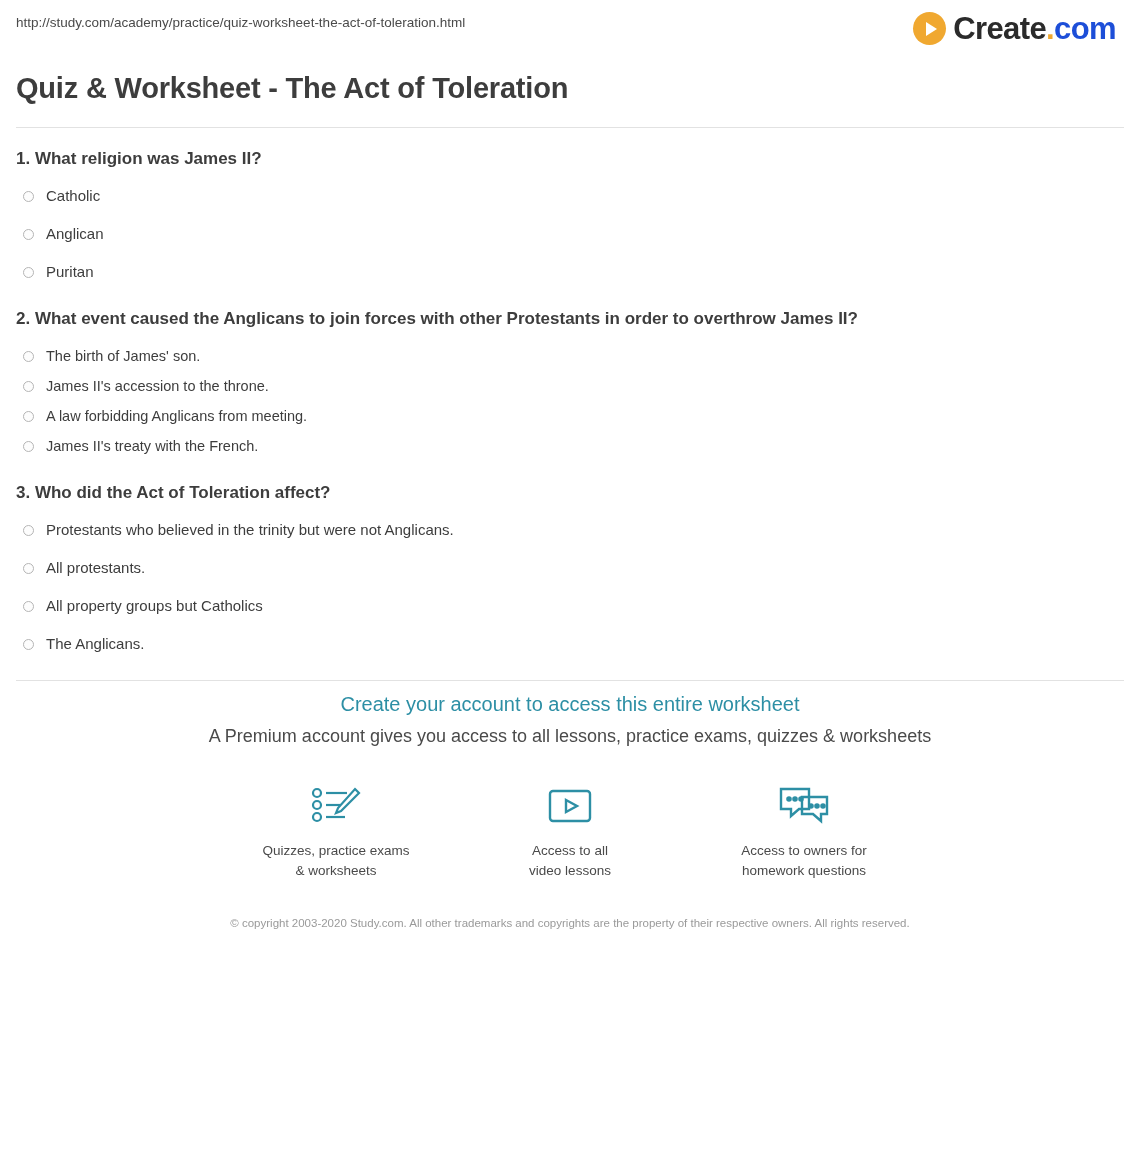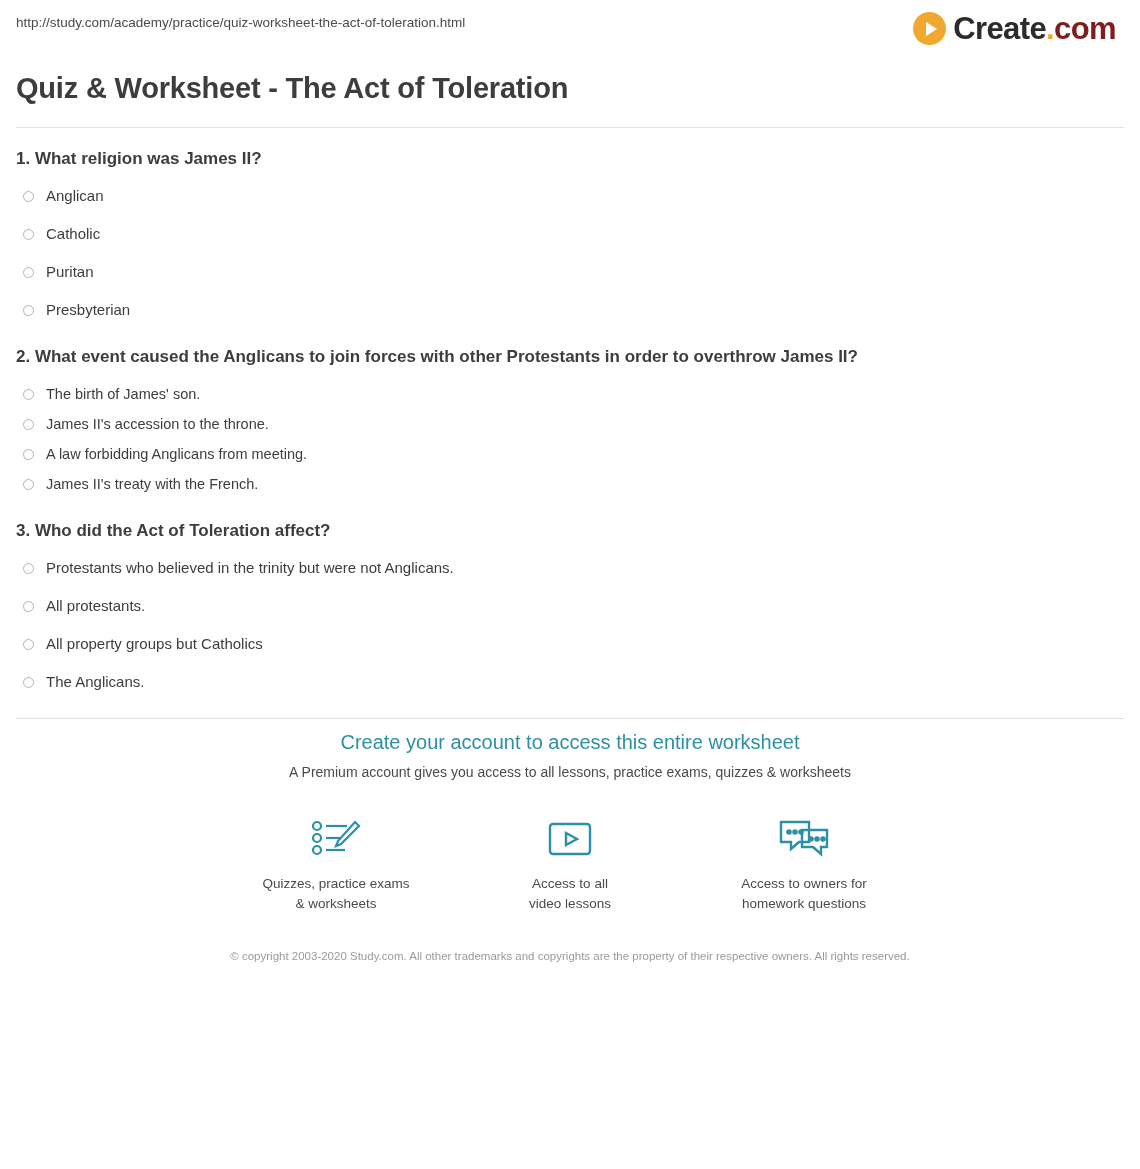--- a/index.html
+++ b/index.html
@@ -61,21 +61,21 @@
     margin-left: 4px;
   }
   .brand-text {
     font-size: 31px;
     font-weight: bold;
     color: #2b2b2b;
     letter-spacing: -0.6px;
     line-height: 33px;
   }
   .brand-text .dot { color: #f0a830; }
-  .brand-text .com { color: #7f1d1d; font-weight: bold; }
+  .brand-text .com { color: #1d4ed8; font-weight: bold; }
 
   
   .title {
     font-size: 29px;
     font-weight: bold;
     color: #3d3d3d;
     margin: 14px 0 0 0;
     letter-spacing: -0.2px;
   }
   .rule {
@@ -125,21 +125,21 @@
     padding-top: 12px;
     text-align: center;
   }
   .promo-head {
     font-size: 20px;
     color: #2d8fa5;
     margin: 0 0 10px 0;
     font-weight: normal;
   }
   .promo-sub {
-    font-size: 14px;
+    font-size: 18px;
     color: #4a4a4a;
     margin: 0;
   }
   .features {
     display: flex;
     justify-content: center;
     gap: 84px;
     margin-top: 34px;
   }
   .feature {
@@ -186,33 +186,29 @@
 
   <h1 class="title">Quiz &amp; Worksheet - The Act of Toleration</h1>
   <hr class="rule">
 
   <div class="questions">
 
     <div class="question">
       <p class="q-text">1. What religion was James II?</p>
       <div class="choice">
         <span class="radio"></span>
+        <span class="choice-label">Catholic</span>
+      </div>
+      <div class="choice">
+        <span class="radio"></span>
         <span class="choice-label">Anglican</span>
       </div>
       <div class="choice">
         <span class="radio"></span>
-        <span class="choice-label">Catholic</span>
-      </div>
-      <div class="choice">
-        <span class="radio"></span>
         <span class="choice-label">Puritan</span>
-      </div>
-      <div class="choice">
-        <span class="radio"></span>
-        <span class="choice-label">Presbyterian</span>
       </div>
     </div>
 
     <div class="question compact">
       <p class="q-text">2. What event caused the Anglicans to join forces with other Protestants in order to overthrow James II?</p>
       <div class="choice">
         <span class="radio"></span>
         <span class="choice-label">The birth of James' son.</span>
       </div>
       <div class="choice">

